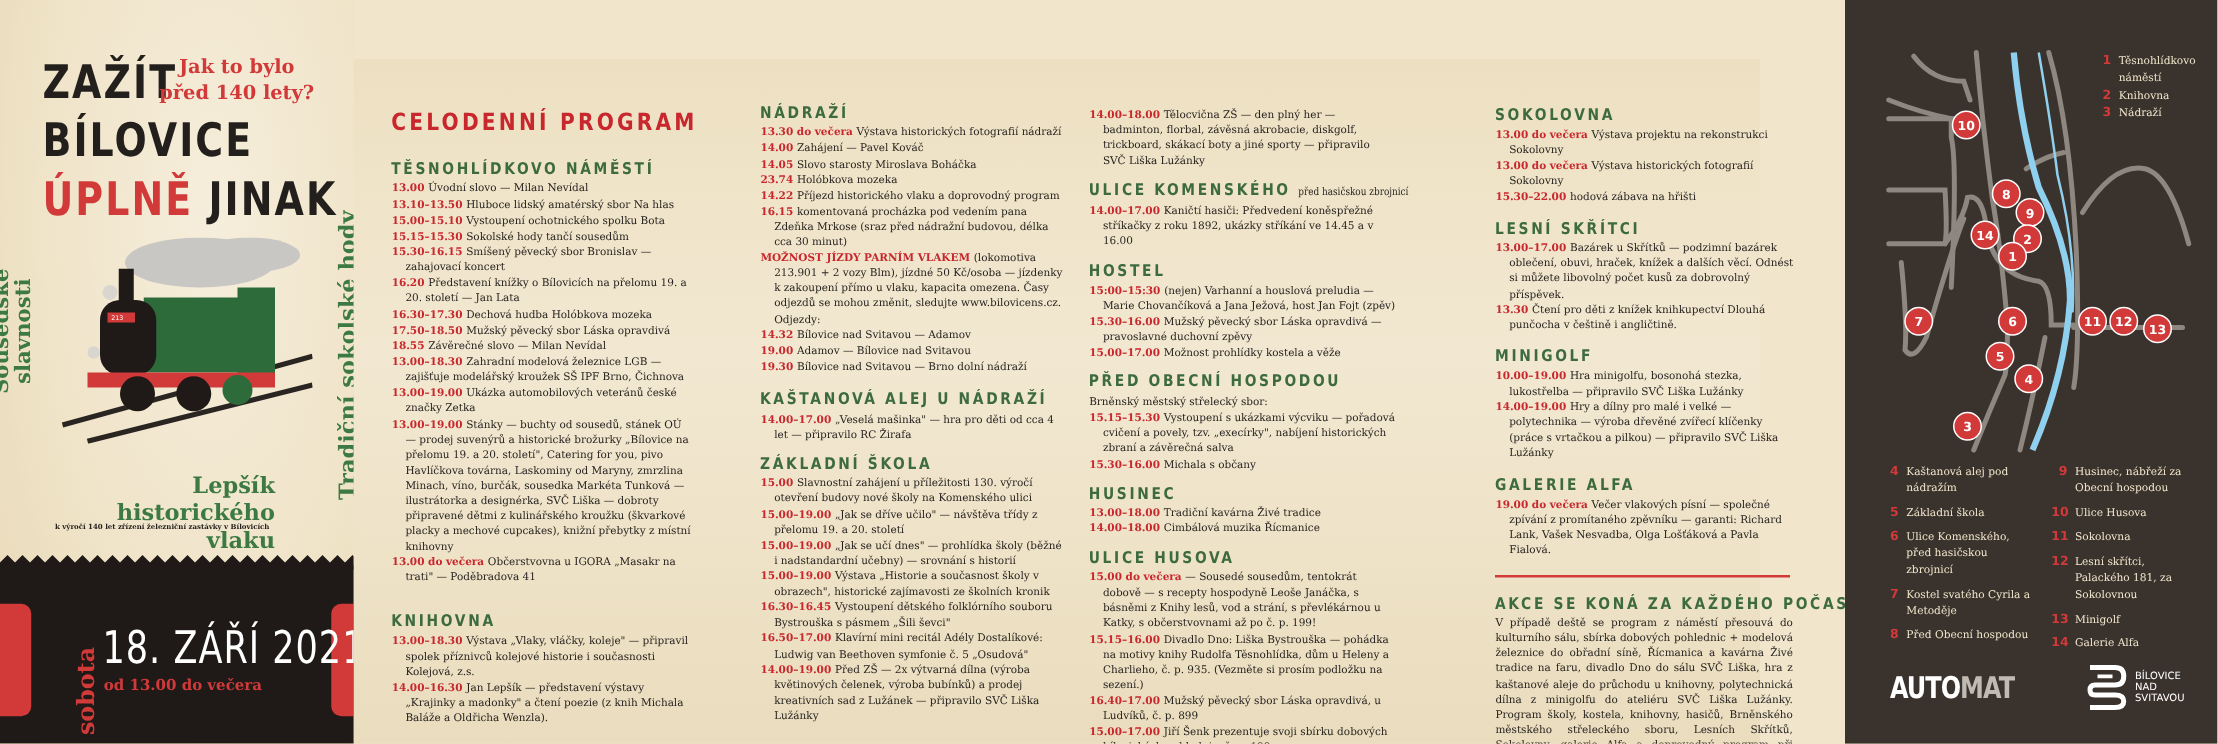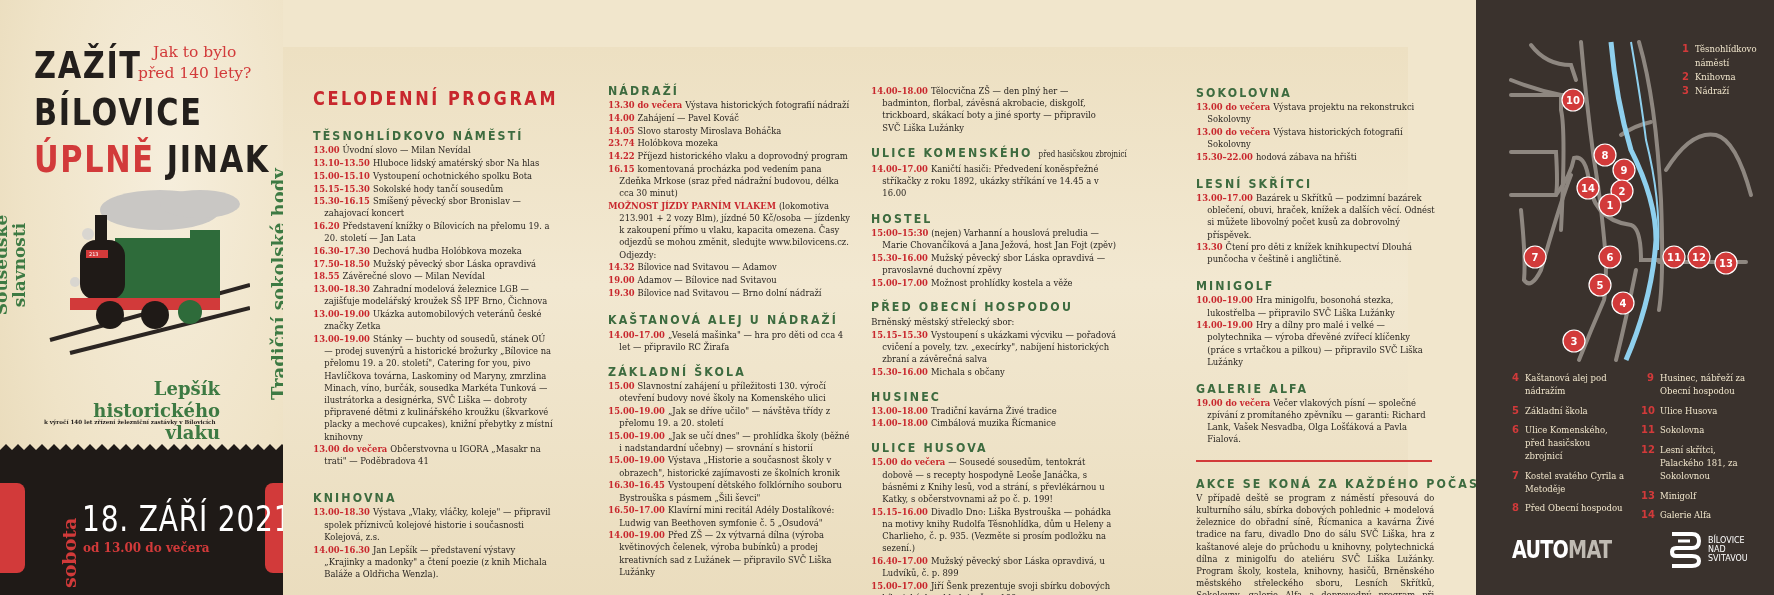--- a/index.html
+++ b/index.html
@@ -21,21 +21,21 @@
   .cover .title {
     position: absolute; left: 34px; top: 42px;
     font-family: "DejaVu Sans", sans-serif; font-weight: 900;
     font-size: 37px; line-height: 47px; letter-spacing: 2px;
     color: #231f1c; transform: scaleX(0.82); transform-origin: left top;
     white-space: nowrap;
   }
   .cover .title .red { color: #d23a3a; }
   .cover .tagline {
     position: absolute; right: 32px; top: 42px; text-align: center;
-    font-family: "DejaVu Serif", serif; font-weight: normal;
+    font-family: "DejaVu Serif", serif; font-weight: bold;
     color: #d23a3a; font-size: 15.5px; line-height: 21px;
   }
   .cover .vert-left {
     position: absolute; left: 28px; top: 195px; width: 40px; height: 150px;
     color: #3d7a43; font-weight: bold; font-size: 17px; line-height: 18px;
   }
   .cover .vert-left span { position: absolute; left: 0; bottom: 0; transform: rotate(-90deg); transform-origin: left bottom; white-space: nowrap; display:block; width: 160px; text-align:center; }
   .cover .vert-right {
     position: absolute; left: 250px; top: 200px; height: 200px;
     color: #3d7a43; font-weight: bold; font-size: 18px;

